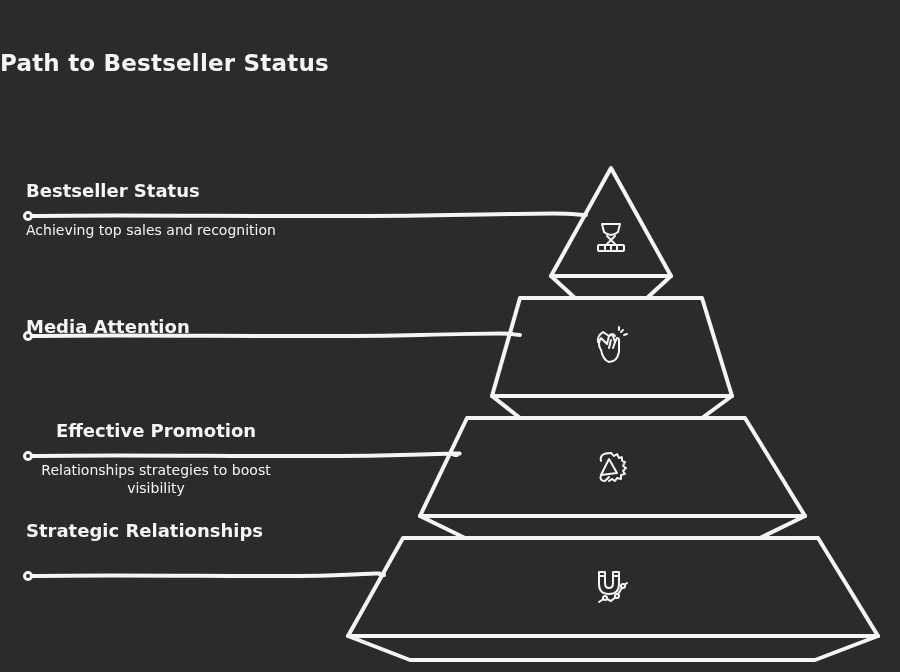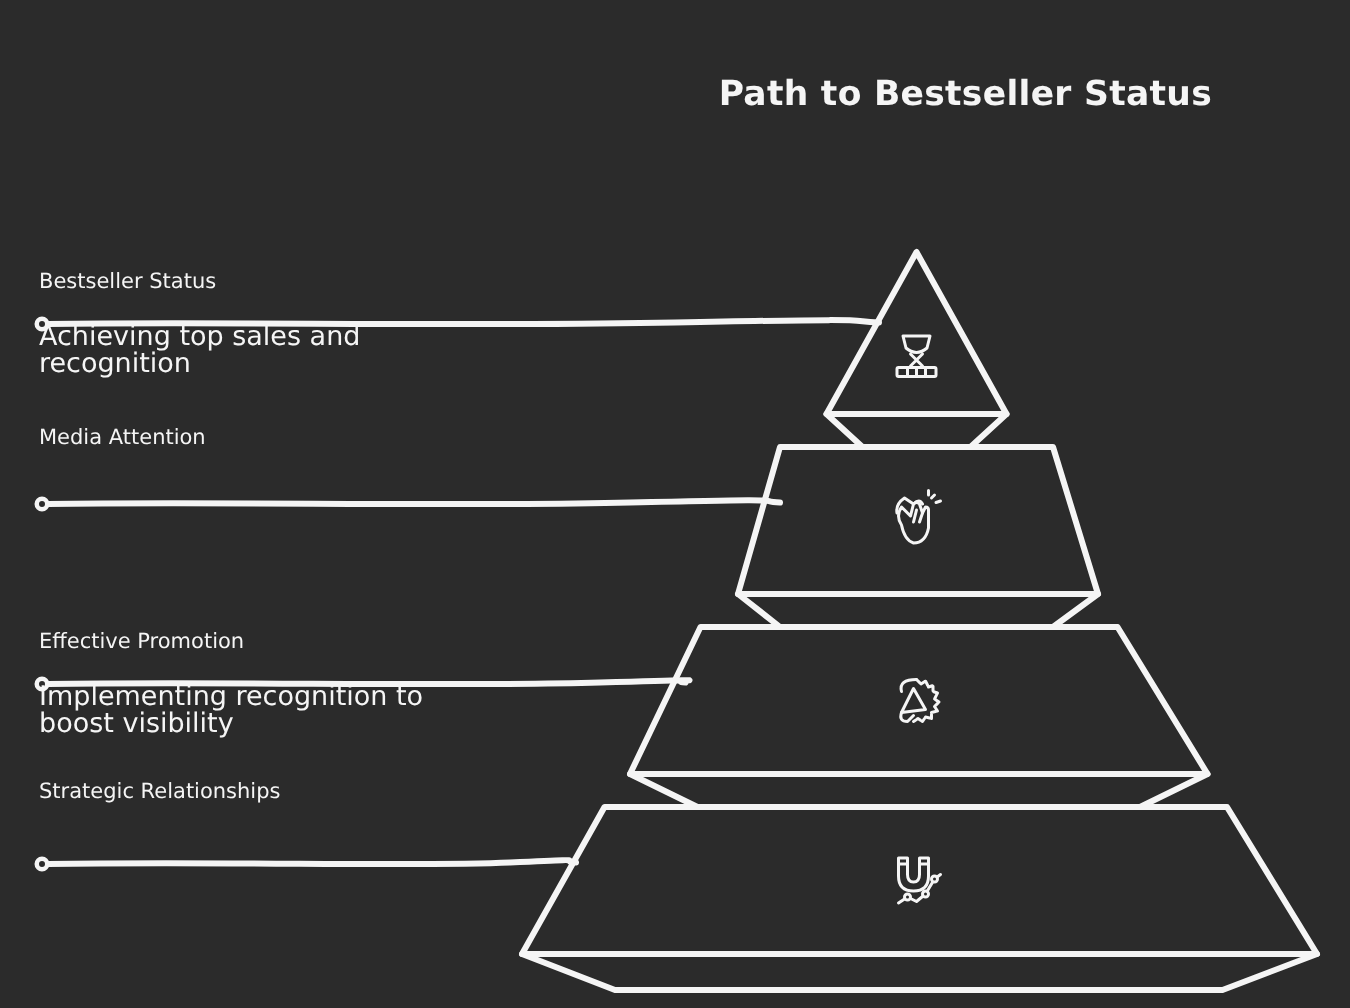--- a/index.html
+++ b/index.html
@@ -3,26 +3,26 @@
 <meta charset="utf-8">
 <style>
   html, body { margin: 0; padding: 0; }
   body {
     width: 900px; height: 672px; overflow: hidden;
     background: #2b2b2b; position: relative;
     font-family: "DejaVu Sans", sans-serif; color: #f5f5f5;
   }
   #title {
     position: absolute; left: 0; width: 808px; top: 50px;
-    text-align: right; font-size: 23px; font-weight: bold; letter-spacing: 0.2px;
+    text-align: left; font-size: 23px; font-weight: bold; letter-spacing: 0.2px;
   }
   svg#diagram { position: absolute; left: 0; top: 0; }
   .label { position: absolute; left: 26px; }
-  .label .heading { font-size: 14px; font-weight: normal; white-space: nowrap; }
-  .label .desc { font-size: 18px; line-height: 18px; width: 260px; margin-top: 20px; }
+  .label .heading { font-size: 18px; font-weight: bold; white-space: nowrap; }
+  .label .desc { font-size: 14px; line-height: 18px; width: 260px; margin-top: 20px; }
 </style>
 </head>
 <body>
 
 <div id="title">Path to Bestseller Status</div>
 
 <svg id="diagram" width="900" height="672" viewBox="0 0 900 672" fill="none" stroke="#f5f5f5" stroke-width="4" stroke-linejoin="round" stroke-linecap="round">
 
   <g>
     <g>
@@ -91,22 +91,22 @@
     <circle cx="-6" cy="12" r="2" fill="#2b2b2b"></circle>
     <circle cx="6" cy="10" r="2" fill="#2b2b2b"></circle>
     <circle cx="12" cy="0" r="2" fill="#2b2b2b"></circle>
   </g>
 </svg>
 
 <div class="label" style="top:180px;">
   <div class="heading">Bestseller Status</div>
   <div class="desc">Achieving top sales and recognition</div>
 </div>
-<div class="label" style="top:284px;">
+<div class="label" style="top:316px;">
   <div class="heading">Media Attention</div>
 </div>
-<div class="label" style="top:420px;">
+<div class="label" style="top:420px;text-align:center;">
   <div class="heading">Effective Promotion</div>
-  <div class="desc">Implementing recognition to boost visibility</div>
+  <div class="desc">Relationships strategies to boost visibility</div>
 </div>
 <div class="label" style="top:520px;">
   <div class="heading">Strategic Relationships</div>
 </div>
 
 </body></html>

